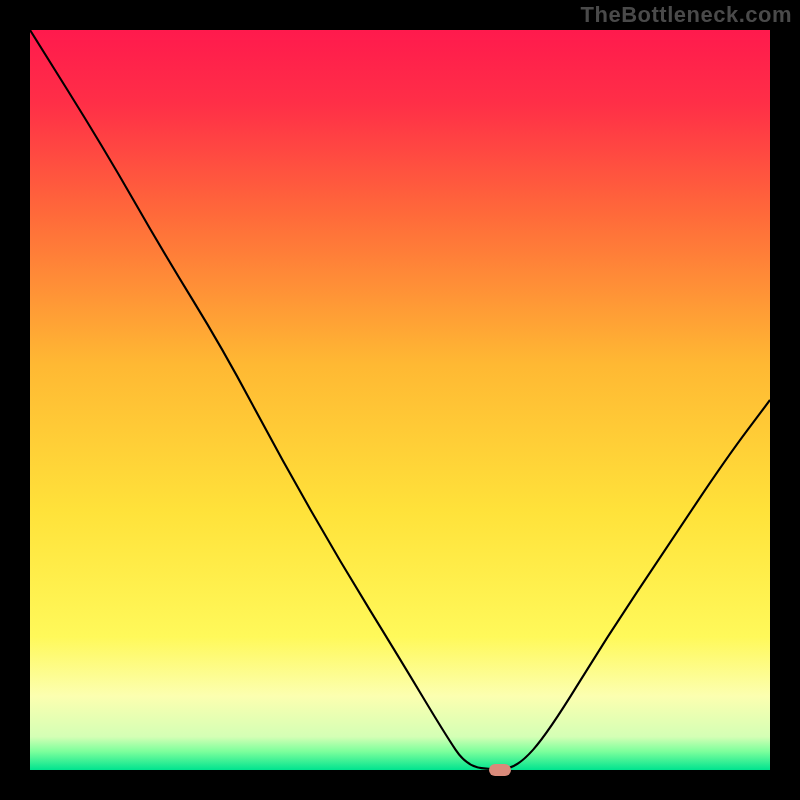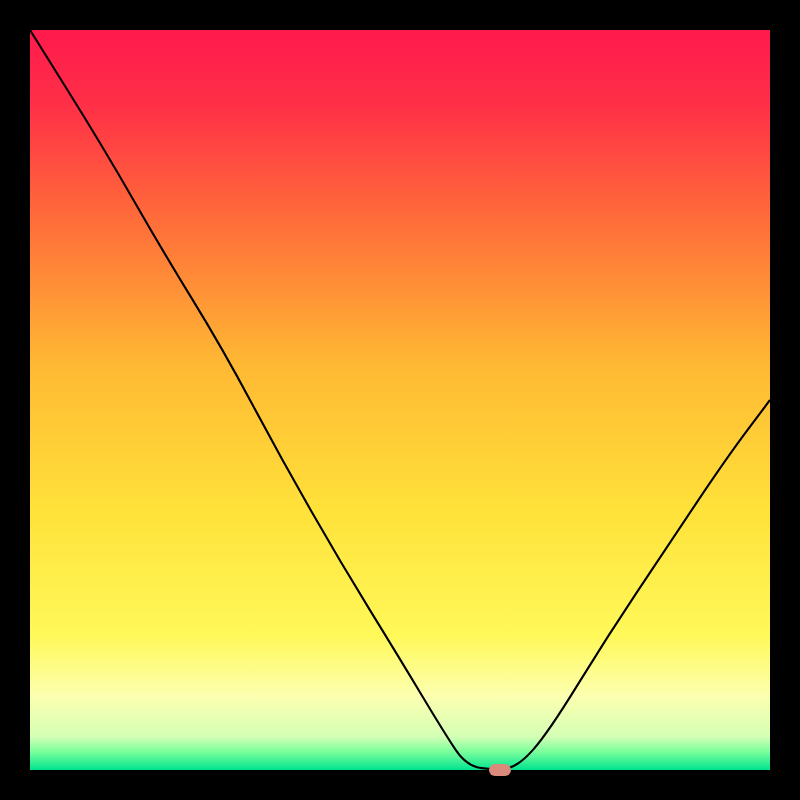--- a/index.html
+++ b/index.html
@@ -42,20 +42,21 @@
   .marker {
     position: absolute;
     border-radius: 8px;
   }
 </style>
 </head>
 <body>
 
 <div class="outer">
 
+  <div class="watermark">TheBottleneck.com</div>
 
   <div class="plot-area">
     <svg width="740" height="740" viewBox="0 0 740 740" preserveAspectRatio="none">
       <defs>
         <linearGradient id="bg-grad" x1="0" y1="0" x2="0" y2="1">
             <stop offset="0%" stop-color="#ff1a4d"></stop>
             <stop offset="10%" stop-color="#ff2f47"></stop>
             <stop offset="25%" stop-color="#ff6a3a"></stop>
             <stop offset="45%" stop-color="#ffb833"></stop>
             <stop offset="65%" stop-color="#ffe23a"></stop>

